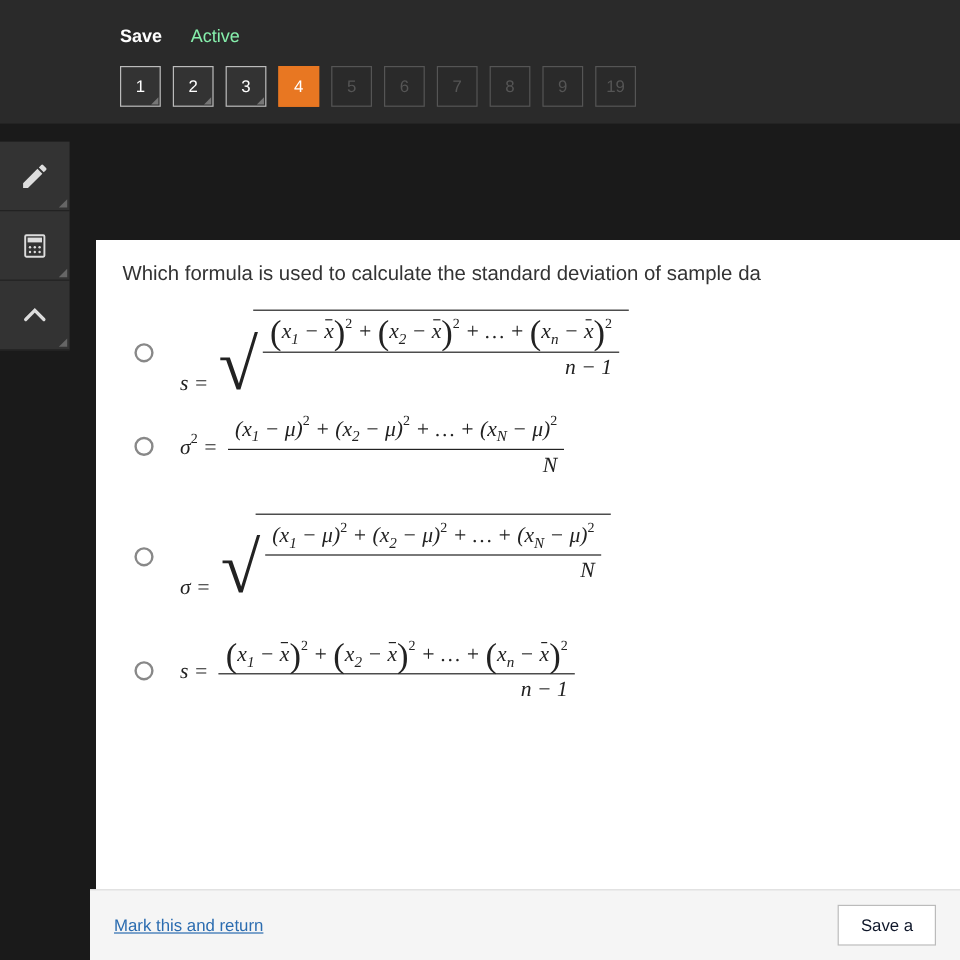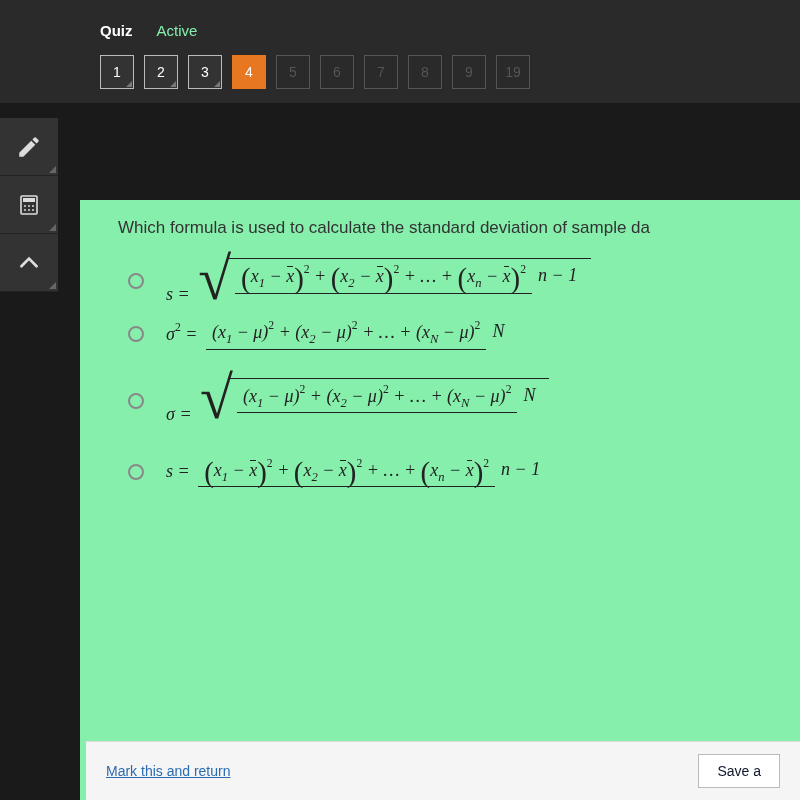--- a/index.html
+++ b/index.html
@@ -46,61 +46,61 @@
     .side-btn{
       width:58px;height:58px;display:flex;align-items:center;justify-content:center;
       border-bottom:1px solid #222;position:relative;
     }
     .side-btn::after{
       content:''; position:absolute; bottom:2px; right:2px;
       width:0;height:0;border-left:7px solid transparent;border-bottom:7px solid #666;
     }
     .content{
       position:absolute; left:80px; top:200px; right:0; bottom:0;
-      background:#86efac; padding: 18px 38px;
+      background:#ffffff; padding: 18px 22px;
     }
     .question{
       font-size:17px; color:#333; margin-bottom:20px;
     }
     .answers{display:flex;flex-direction:column;gap:8px;margin-left:10px;}
     .answer{display:flex;align-items:center;gap:22px;margin-bottom:6px;}
     .radio{
       width:16px;height:16px;border:2px solid #888;border-radius:50%;
       flex-shrink:0;
     }
     .formula{font-family:'Times New Roman',serif;font-style:italic;font-size:18px;color:#222;}
     .formula .lhs{display:inline-block;vertical-align:middle;margin-right:4px;}
     .sqrt-wrap{display:inline-flex;align-items:stretch;}
     .radical{display:flex;flex-direction:column;justify-content:flex-end;font-size:60px;line-height:0.5;font-style:normal;margin-right:-4px;}
     .radicand{border-top:1.5px solid #222;padding:4px 8px 0 8px;}
-    .frac{display:inline-flex;flex-direction:row;text-align:center;vertical-align:middle;}
+    .frac{display:inline-flex;flex-direction:column;text-align:center;vertical-align:middle;}
     .num{border-bottom:1.5px solid #222;padding:2px 6px;}
     .den{padding:2px 6px;text-align:right;}
     sup{font-size:0.65em;vertical-align:super;font-style:normal;position:relative;top:-2px;}
     sub{font-size:0.7em;vertical-align:sub;font-style:italic;}
     .xbar{position:relative;display:inline-block;}
     .xbar::before{content:'';position:absolute;top:0;left:15%;right:15%;height:1.2px;background:#222;}
     .big-paren{font-size:1.6em;vertical-align:middle;line-height:0;font-style:normal;font-weight:normal;}
     .bottom-bar{
-      position:absolute;left:86px;right:0;bottom:0;
+      position:absolute;left:75px;right:0;bottom:0;
       background:#f5f5f5;border-top:1px solid #ddd;
       display:flex;justify-content:space-between;align-items:center;
       padding:12px 20px;
     }
     .link{color:#2b6cb0;text-decoration:underline;font-size:14px;}
     .save-btn{
       background:#fff;border:1px solid #bbb;padding:8px 18px;font-size:14px;color:#0f172a;
     }
   </style>
 </head>
 <body>
 
 <div class="header">
   <div class="tabs">
-    <div class="tab active">Quiz</div>
+    <div class="tab active">Save</div>
     <div class="tab">Active</div>
   </div>
   <div class="qnums">
     <div class="qnum done">1</div>
     <div class="qnum done">2</div>
     <div class="qnum done">3</div>
     <div class="qnum current">4</div>
     <div class="qnum locked">5</div>
     <div class="qnum locked">6</div>
     <div class="qnum locked">7</div>

